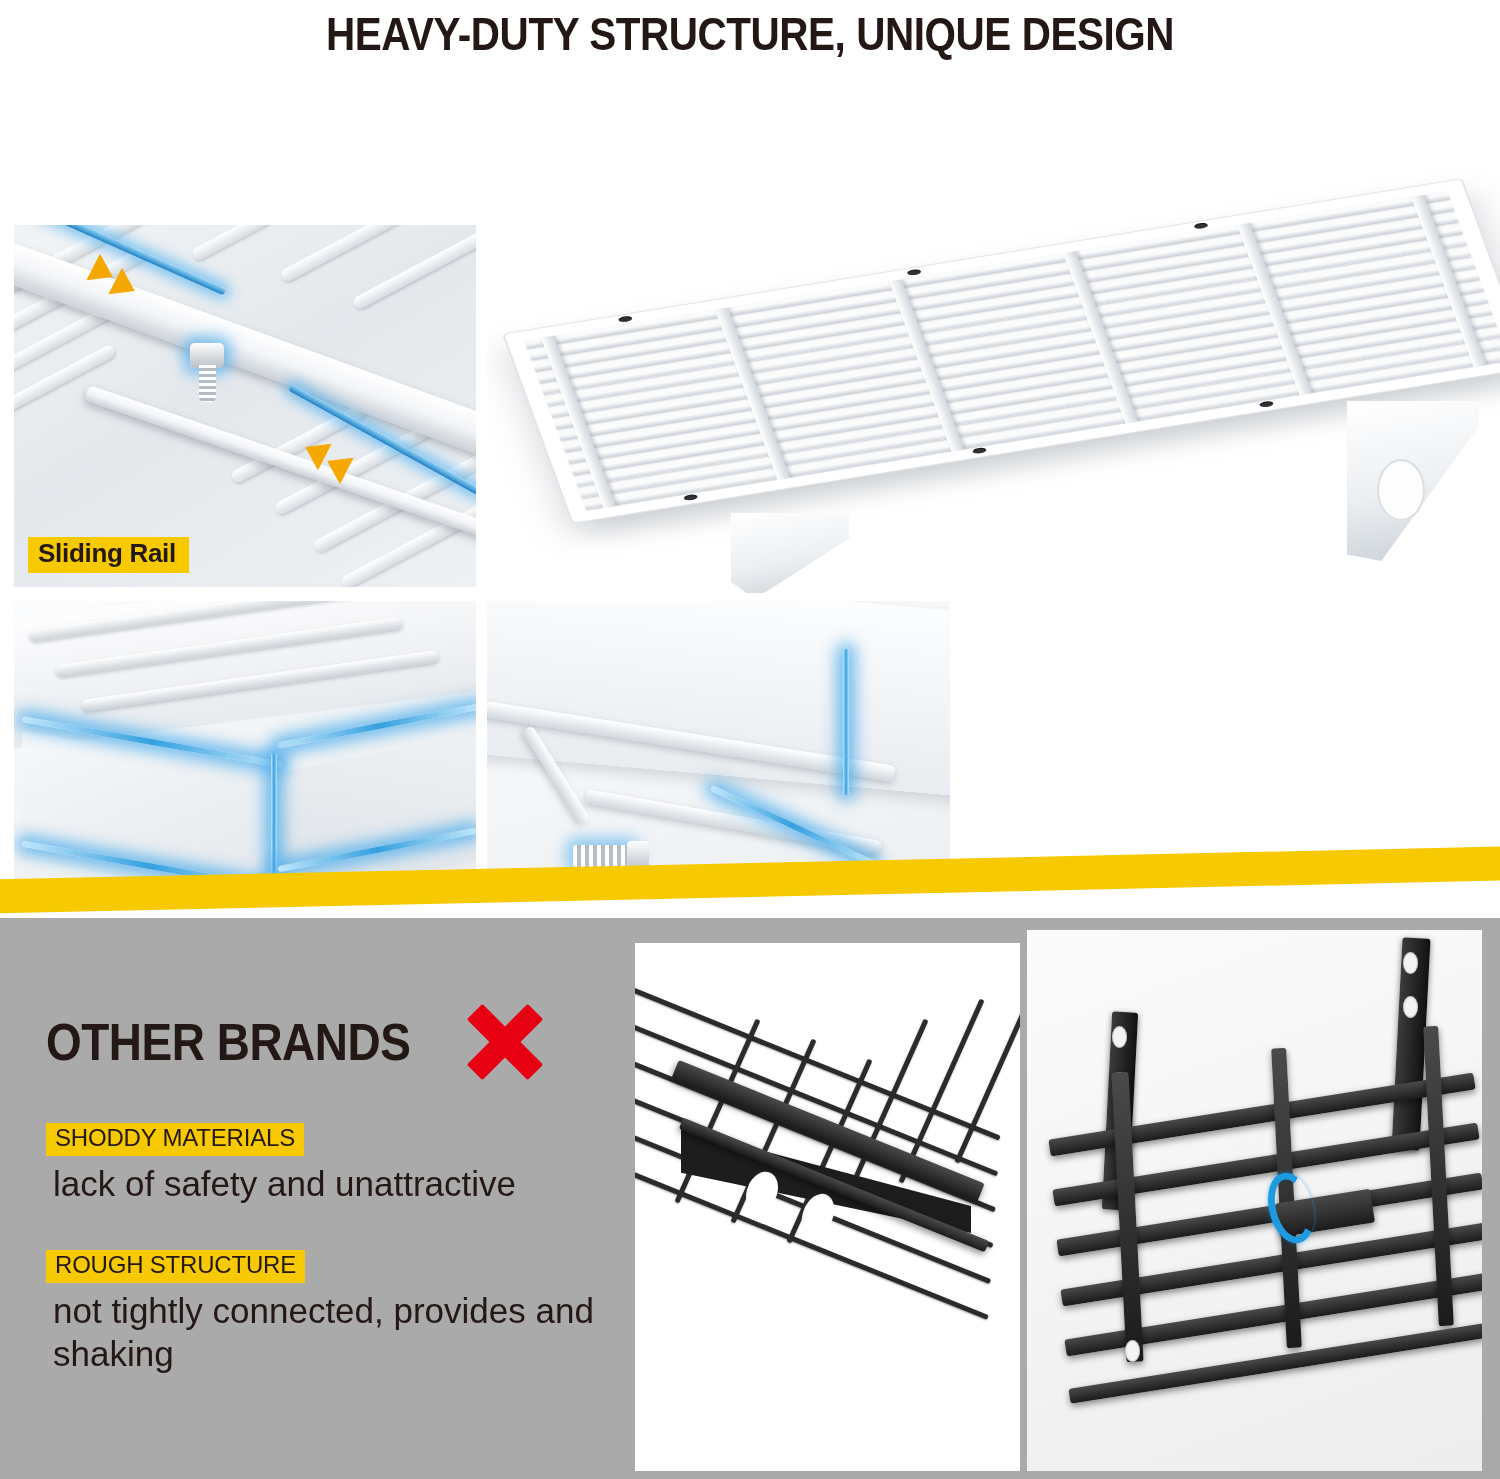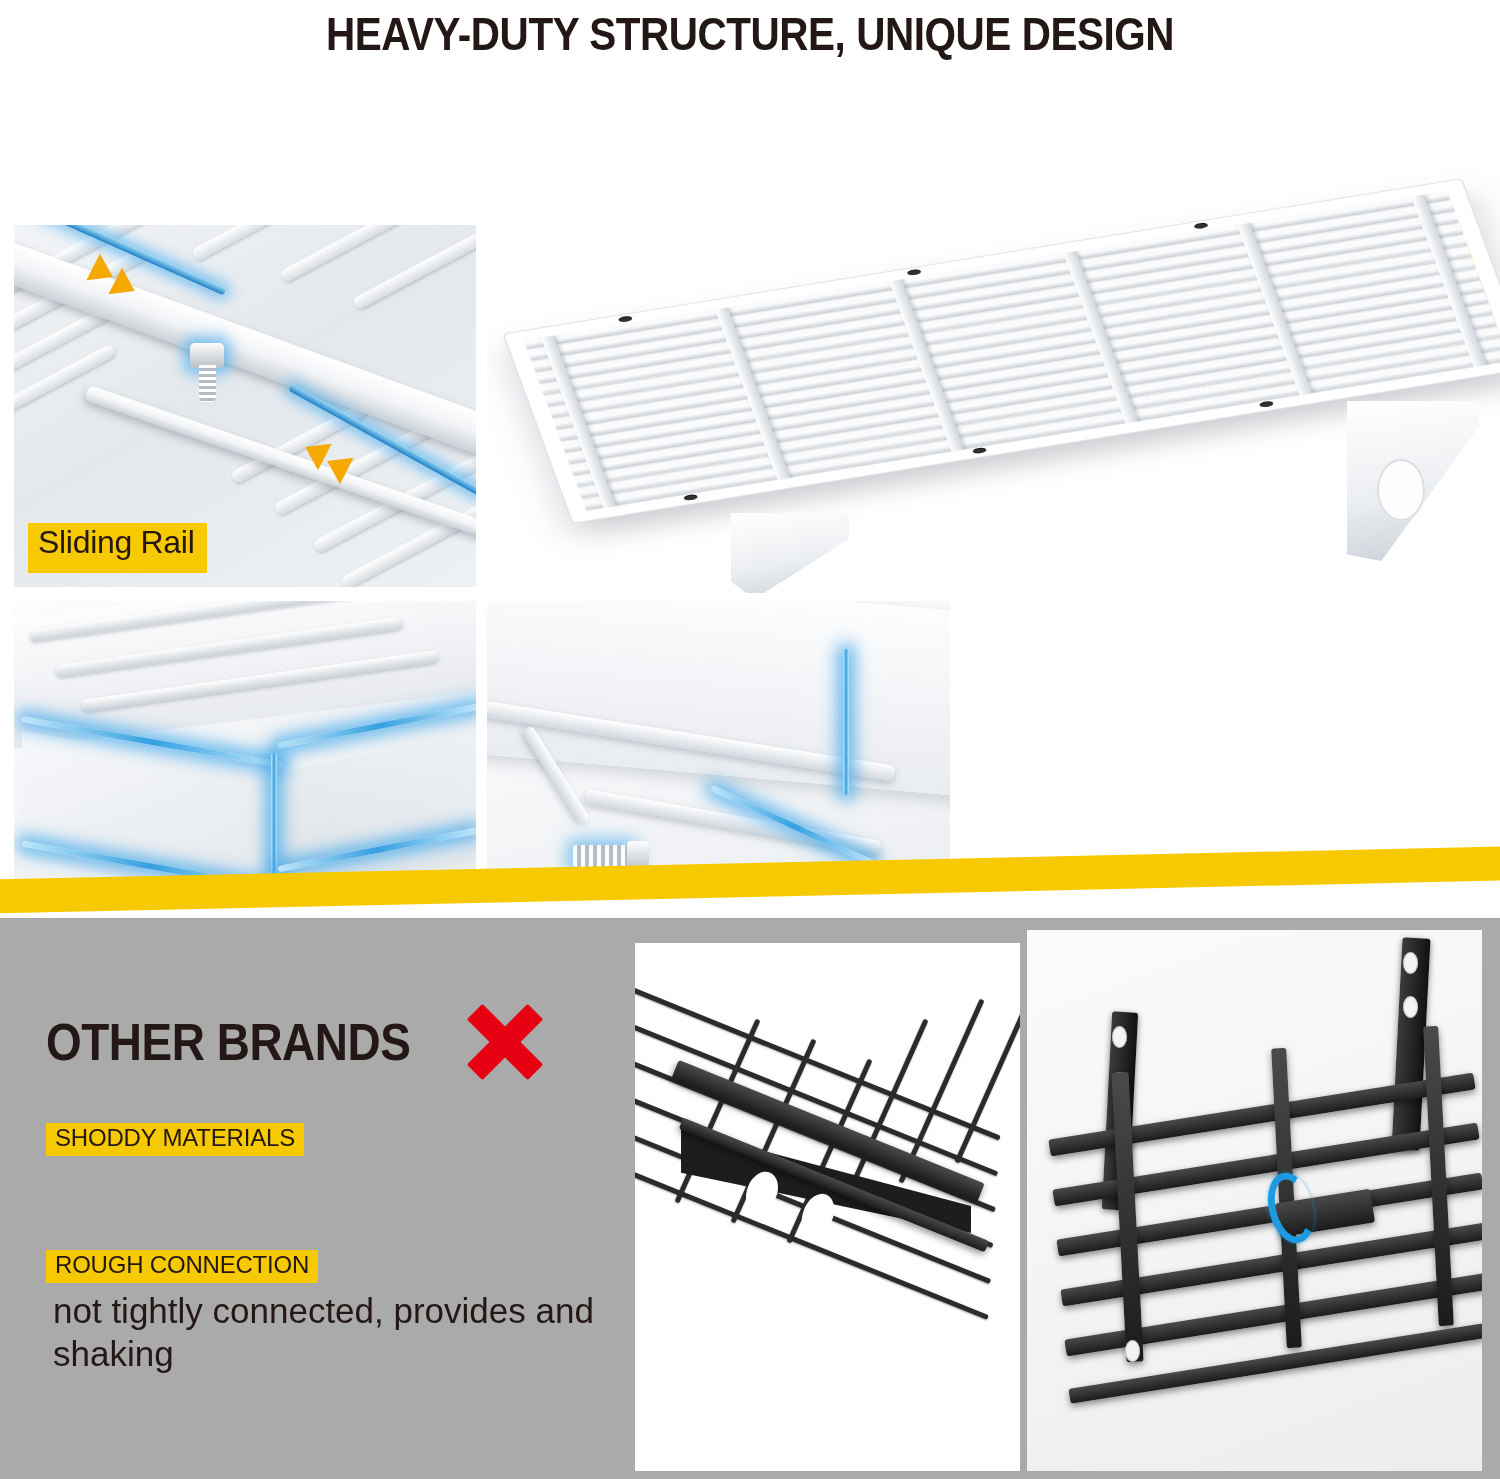--- a/index.html
+++ b/index.html
@@ -62,21 +62,21 @@
     background:linear-gradient(180deg,#fdfdfd,#b9c0c7);
     box-shadow:0 0 14px 7px rgba(80,175,240,.7);
   }
   .bolt-shaft {
     position:absolute; width:17px; height:37px; border-radius:0 0 5px 5px;
     background:repeating-linear-gradient(180deg,#ffffff 0 3px,#b4bcc4 3px 6px);
   }
   .rail-tag {
     position:absolute; left:14px; bottom:14px;
     background:#F7C900; color:#231815;
-    font-size:32px; font-weight:normal; padding:3px 13px 14px 10px;
+    font-size:26px; font-weight:bold; padding:3px 13px 6px 10px;
     line-height:1.04; letter-spacing:-0.3px;
   }
 
   
   .p-hero { left:487px; top:0px; width:1013px; height:430px; background:#fff; }
   .hero-stage { position:absolute; left:0; top:0; width:1013px; height:430px; }
   .shelf {
     position:absolute; left:30px; top:8px; width:1000px; height:360px;
     transform: rotateX(58deg) rotateZ(-17deg) skewX(-6deg);
     transform-style:preserve-3d;
@@ -351,24 +351,25 @@
   <div class="brands-title">
     <span class="brands-label">OTHER BRANDS</span>
     <span class="xmark">
         <span></span>
         <span></span>
       </span>
   </div>
 
   <div class="bullet" style="top:205px;">
     <span class="bullet-head">SHODDY MATERIALS</span>
+    <span class="bullet-body">lack of safety and unattractive</span>
   </div>
 
   <div class="bullet" style="top:332px;">
-    <span class="bullet-head">ROUGH CONNECTION</span>
+    <span class="bullet-head">ROUGH STRUCTURE</span>
     <span class="bullet-body">not tightly connected, provides and shaking</span>
   </div>
 
   <div class="p-comp1">
     <div class="mesh" style="left:-70px; top:52px; width:560px; height:330px; transform:rotate(0deg);">
       <div class="wire-h" style="left:30px;  top:62px;  width:420px; height:5px; transform:rotate(22deg);"></div>
       <div class="wire-h" style="left:18px;  top:96px;  width:430px; height:5px; transform:rotate(22deg);"></div>
       <div class="wire-h" style="left:6px;   top:130px; width:440px; height:5px; transform:rotate(22deg);"></div>
       <div class="wire-h" style="left:-6px;  top:164px; width:450px; height:5px; transform:rotate(22deg);"></div>
       <div class="wire-h" style="left:-18px; top:198px; width:460px; height:5px; transform:rotate(22deg);"></div>

